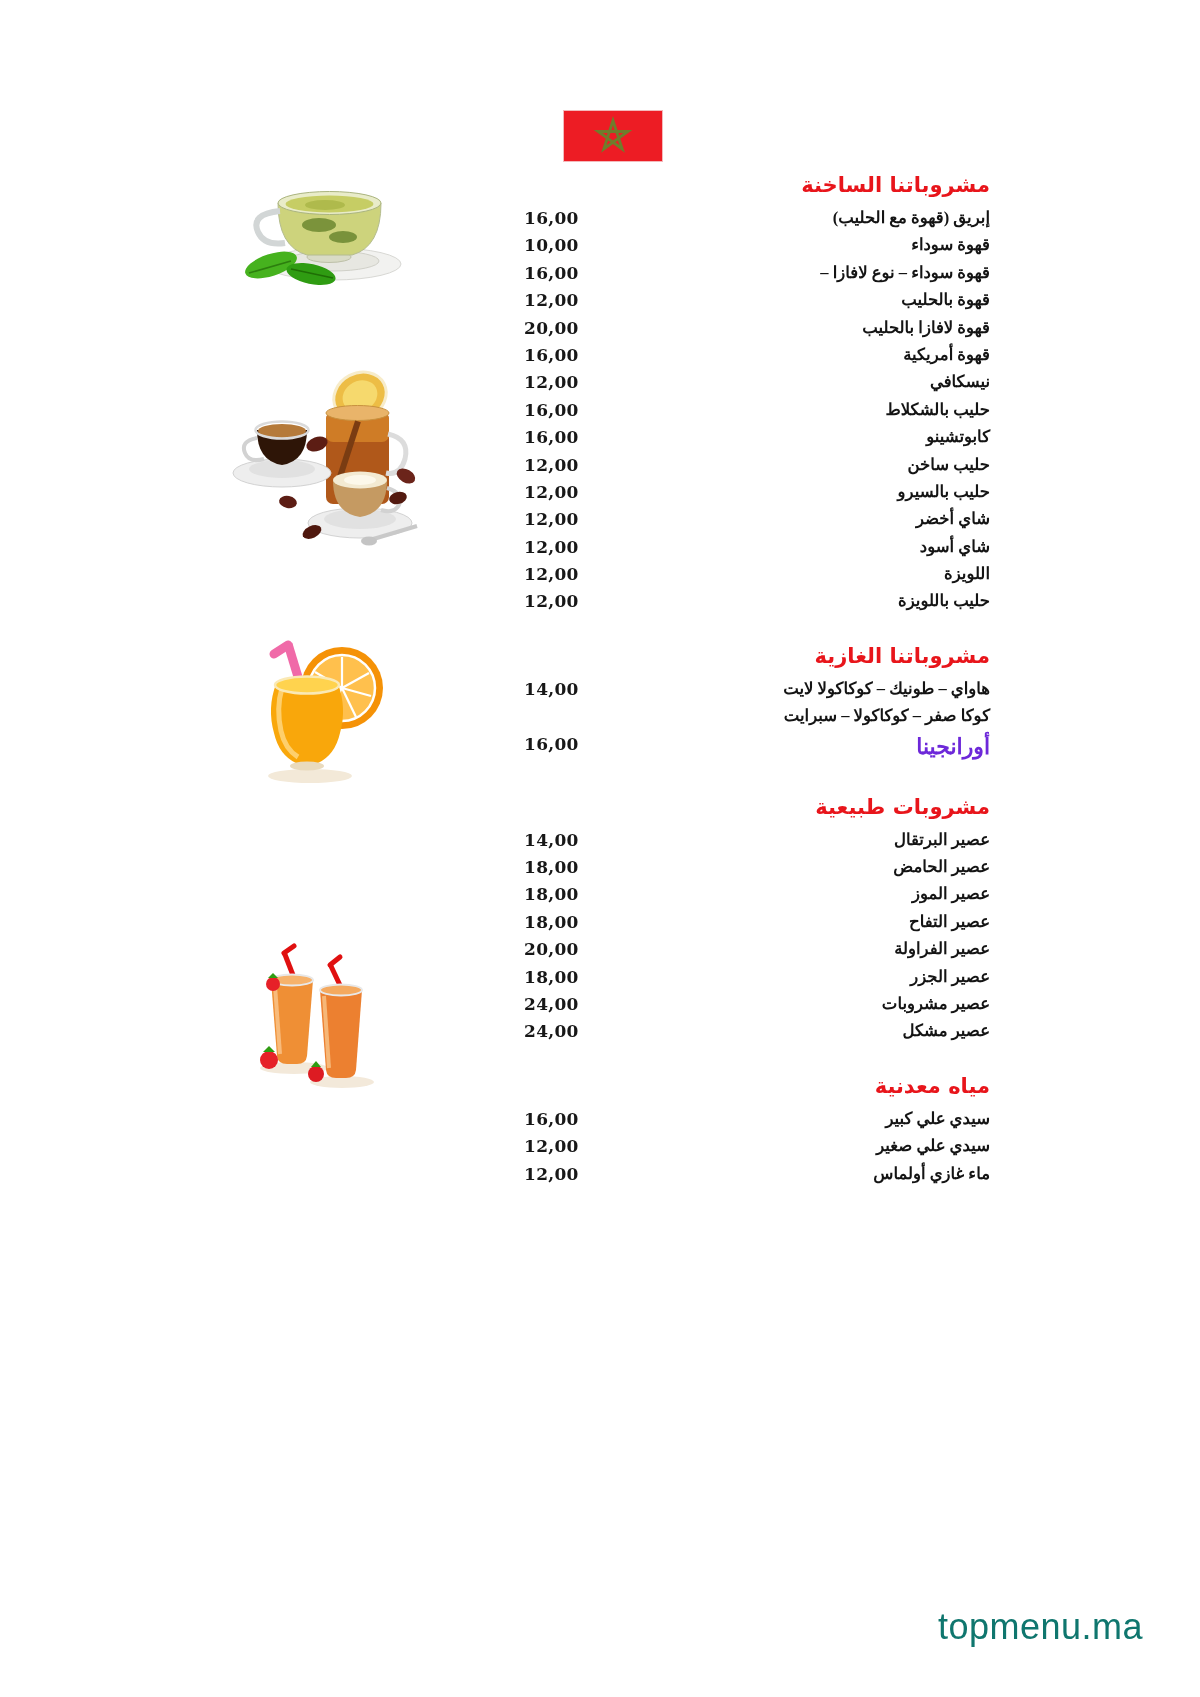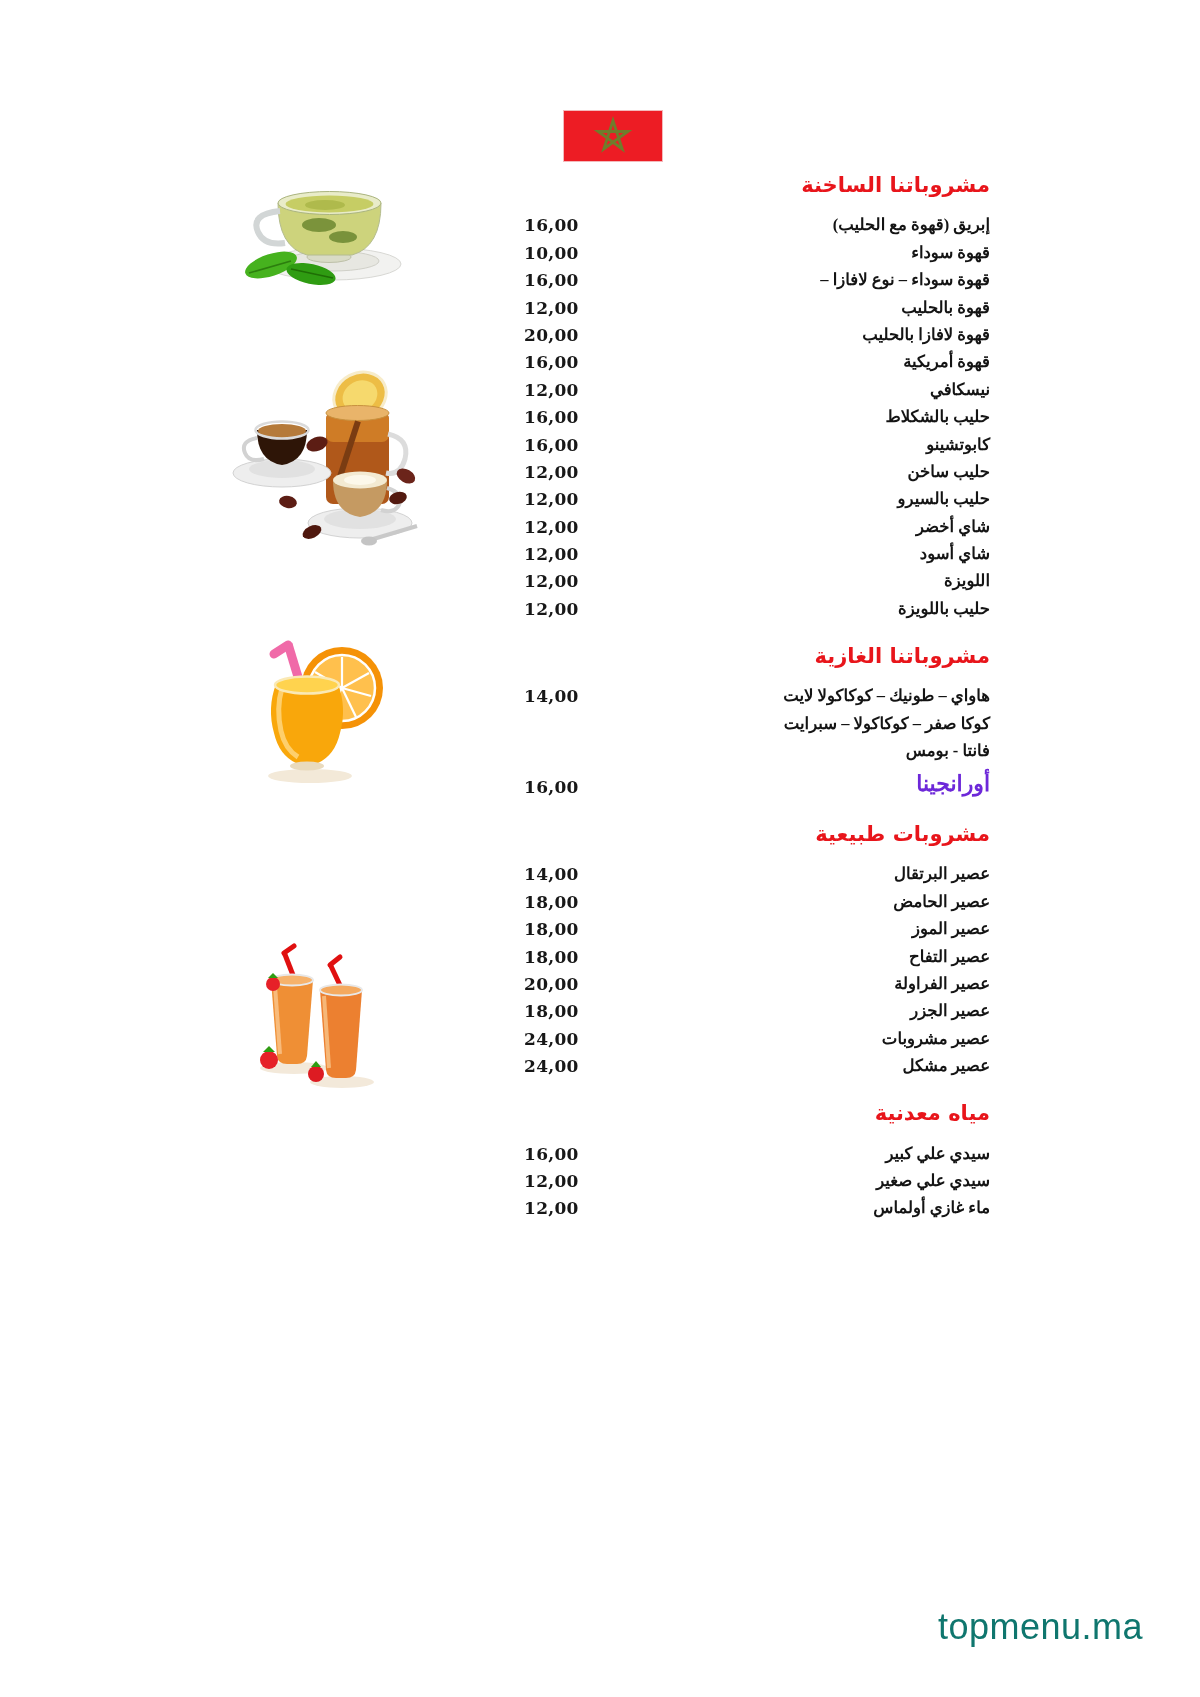--- a/index.html
+++ b/index.html
@@ -33,21 +33,21 @@
     font-family:"DejaVu Sans", sans-serif;
     font-weight:bold;
     font-size:21px;line-height:30px;
     color:#e8151b;
     text-align:right;direction:rtl;
     margin-bottom:8px;
   }
   .section{margin:0;}
   .section + .section{margin-top:22px;}
   .row{
-    display:flex;align-items:flex-end;height:27.4px;
+    display:flex;align-items:flex-start;height:27.4px;
   }
   .price{
     width:78px;flex:0 0 78px;
     font-family:"DejaVu Serif", serif;
     font-weight:bold;font-size:17px;color:#171717;
     text-align:left;padding-left:14px;box-sizing:border-box;
     letter-spacing:.3px;
   }
   .label{
     flex:1;text-align:right;direction:rtl;
@@ -240,24 +240,20 @@
       <div class="section">
         <div class="section-title">مشروباتنا الغازية</div>
         <div class="row">
           <span class="price">14,00</span>
           <span class="label">هاواي – طونيك – كوكاكولا لايت</span>
         </div>
         <div class="row">
           <span class="price"></span>
           <span class="label">كوكا صفر – كوكاكولا – سبرايت</span>
         </div>
-        <div class="row">
-          <span class="price"></span>
-          <span class="label">فانتا - بومس</span>
-        </div>
         <div class="row emphasis">
           <span class="price">16,00</span>
           <span class="label">أورانجينا</span>
         </div>
       </div>
       <div class="section">
         <div class="section-title">مشروبات طبيعية</div>
         <div class="row">
           <span class="price">14,00</span>
           <span class="label">عصير البرتقال</span>

